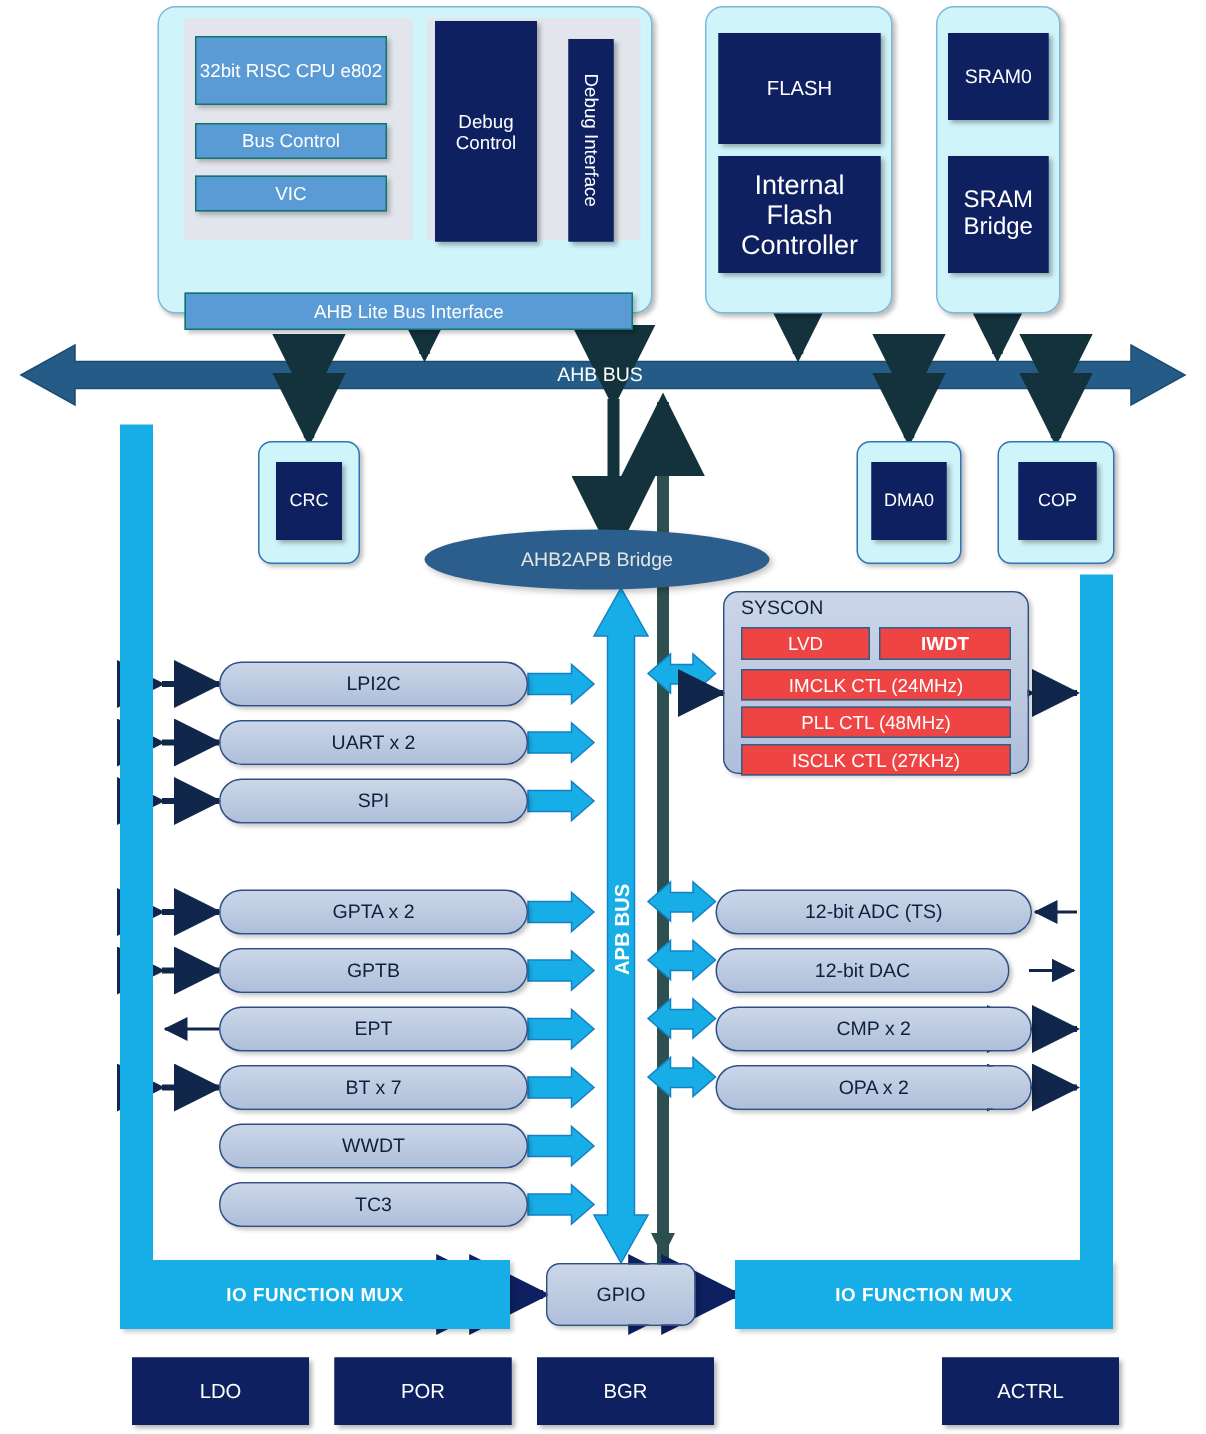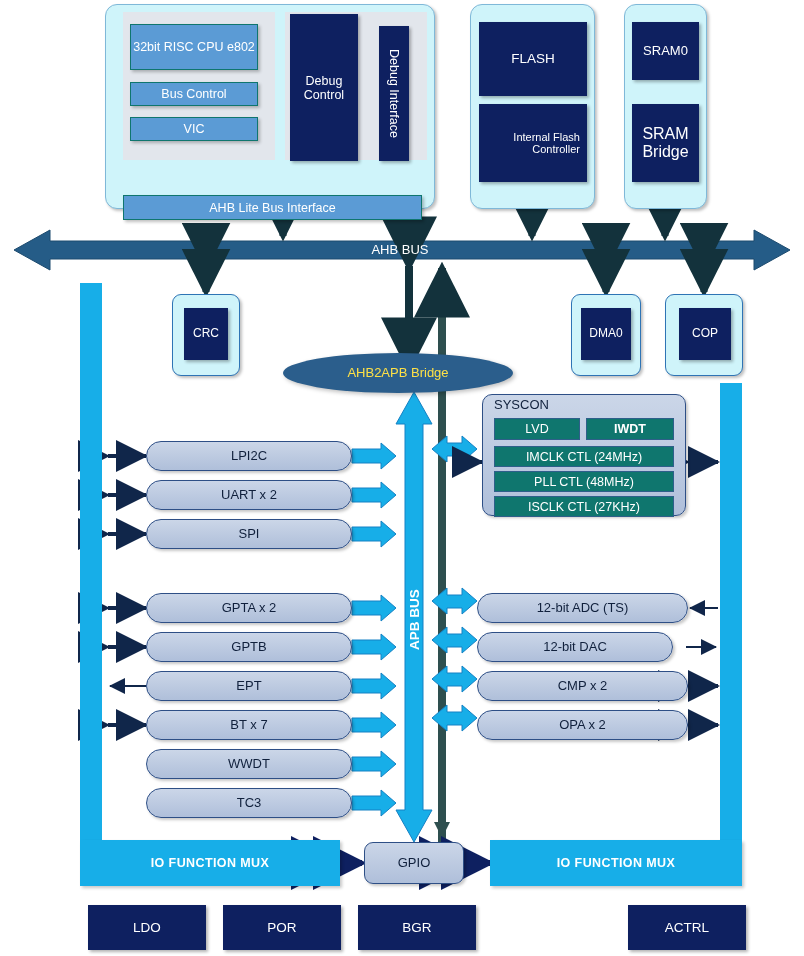--- a/index.html
+++ b/index.html
@@ -25,29 +25,29 @@
 
   
   .pill{background:linear-gradient(180deg,#CBD6E8 0%,#AFBFDA 100%);
         border:1px solid #2E4F86;border-radius:20px;color:#10203C;
         box-shadow:2px 2px 3px rgba(0,0,0,.22);}
   .pill-sq{background:linear-gradient(180deg,#CBD6E8 0%,#AFBFDA 100%);
         border:1px solid #2E4F86;border-radius:9px;color:#10203C;
         box-shadow:2px 2px 3px rgba(0,0,0,.22);}
 
   
-  .sysbar{background:#0f766e;color:#ffffff;border:1px solid #2E5F8A;}
+  .sysbar{background:#ef4444;color:#ffffff;border:1px solid #2E5F8A;}
 
   
   .cyan{background:#17AEE8;}
   .iomux{background:#17AEE8;color:#ffffff;font-weight:bold;letter-spacing:.4px;
         box-shadow:2px 2px 3px rgba(0,0,0,.22);}
 
   
-  .ellipse{background:#2B5E8C;color:#fde047;border-radius:50%;
+  .ellipse{background:#2B5E8C;color:#e5e5e5;border-radius:50%;
         box-shadow:2px 2px 4px rgba(0,0,0,.25);}
 
   .vert{writing-mode:vertical-rl;}
   svg{display:block;overflow:visible;}
   .svgLayer{position:absolute;left:0;top:0;width:804px;height:956px;pointer-events:none;}
 </style>
 </head>
 <body>
 
 <div id="stage">
@@ -152,21 +152,21 @@
   <div class="abs midblue ctr" style="left:130px;top:82px;width:128px;height:24px;font-size:12.5px;">Bus Control</div>
   <div class="abs midblue ctr" style="left:130px;top:117px;width:128px;height:24px;font-size:12.5px;">VIC</div>
 
   <div class="abs navy ctr" style="left:290px;top:14px;width:68px;height:147px;font-size:12.5px;padding:0 4px;">Debug Control</div>
   <div class="abs navy ctr vert" style="left:379px;top:26px;width:30px;height:135px;font-size:12.5px;">Debug Interface</div>
 
   <div class="abs midblue ctr" style="left:123px;top:179px;width:299px;height:25px;font-size:12.5px;margin-top:16px;">AHB Lite Bus Interface</div>
 
   <div class="abs card" style="left:470px;top:4px;width:125px;height:205px;"></div>
   <div class="abs navy ctr" style="left:479px;top:22px;width:108px;height:74px;font-size:13.5px;">FLASH</div>
-  <div class="abs navy ctr" style="left:479px;top:104px;width:108px;height:78px;font-size:11px;padding:0 6px;text-align:right;">Internal Flash Controller</div>
+  <div class="abs navy ctr" style="left:479px;top:104px;width:108px;height:78px;font-size:18px;padding:0 6px;">Internal Flash Controller</div>
 
   <div class="abs card" style="left:624px;top:4px;width:83px;height:205px;"></div>
   <div class="abs navy ctr" style="left:632px;top:22px;width:67px;height:58px;font-size:13px;">SRAM0</div>
   <div class="abs navy ctr" style="left:632px;top:104px;width:67px;height:78px;font-size:16px;padding:0 14px;">SRAM Bridge</div>
 
   <div class="abs ctr" style="left:300px;top:240px;width:200px;height:20px;color:#fff;font-size:13px;">AHB BUS</div>
 
   <div class="abs card-sm" style="left:172px;top:294px;width:68px;height:82px;"></div>
   <div class="abs navy ctr" style="left:184px;top:308px;width:44px;height:52px;font-size:12px;">CRC</div>
 

